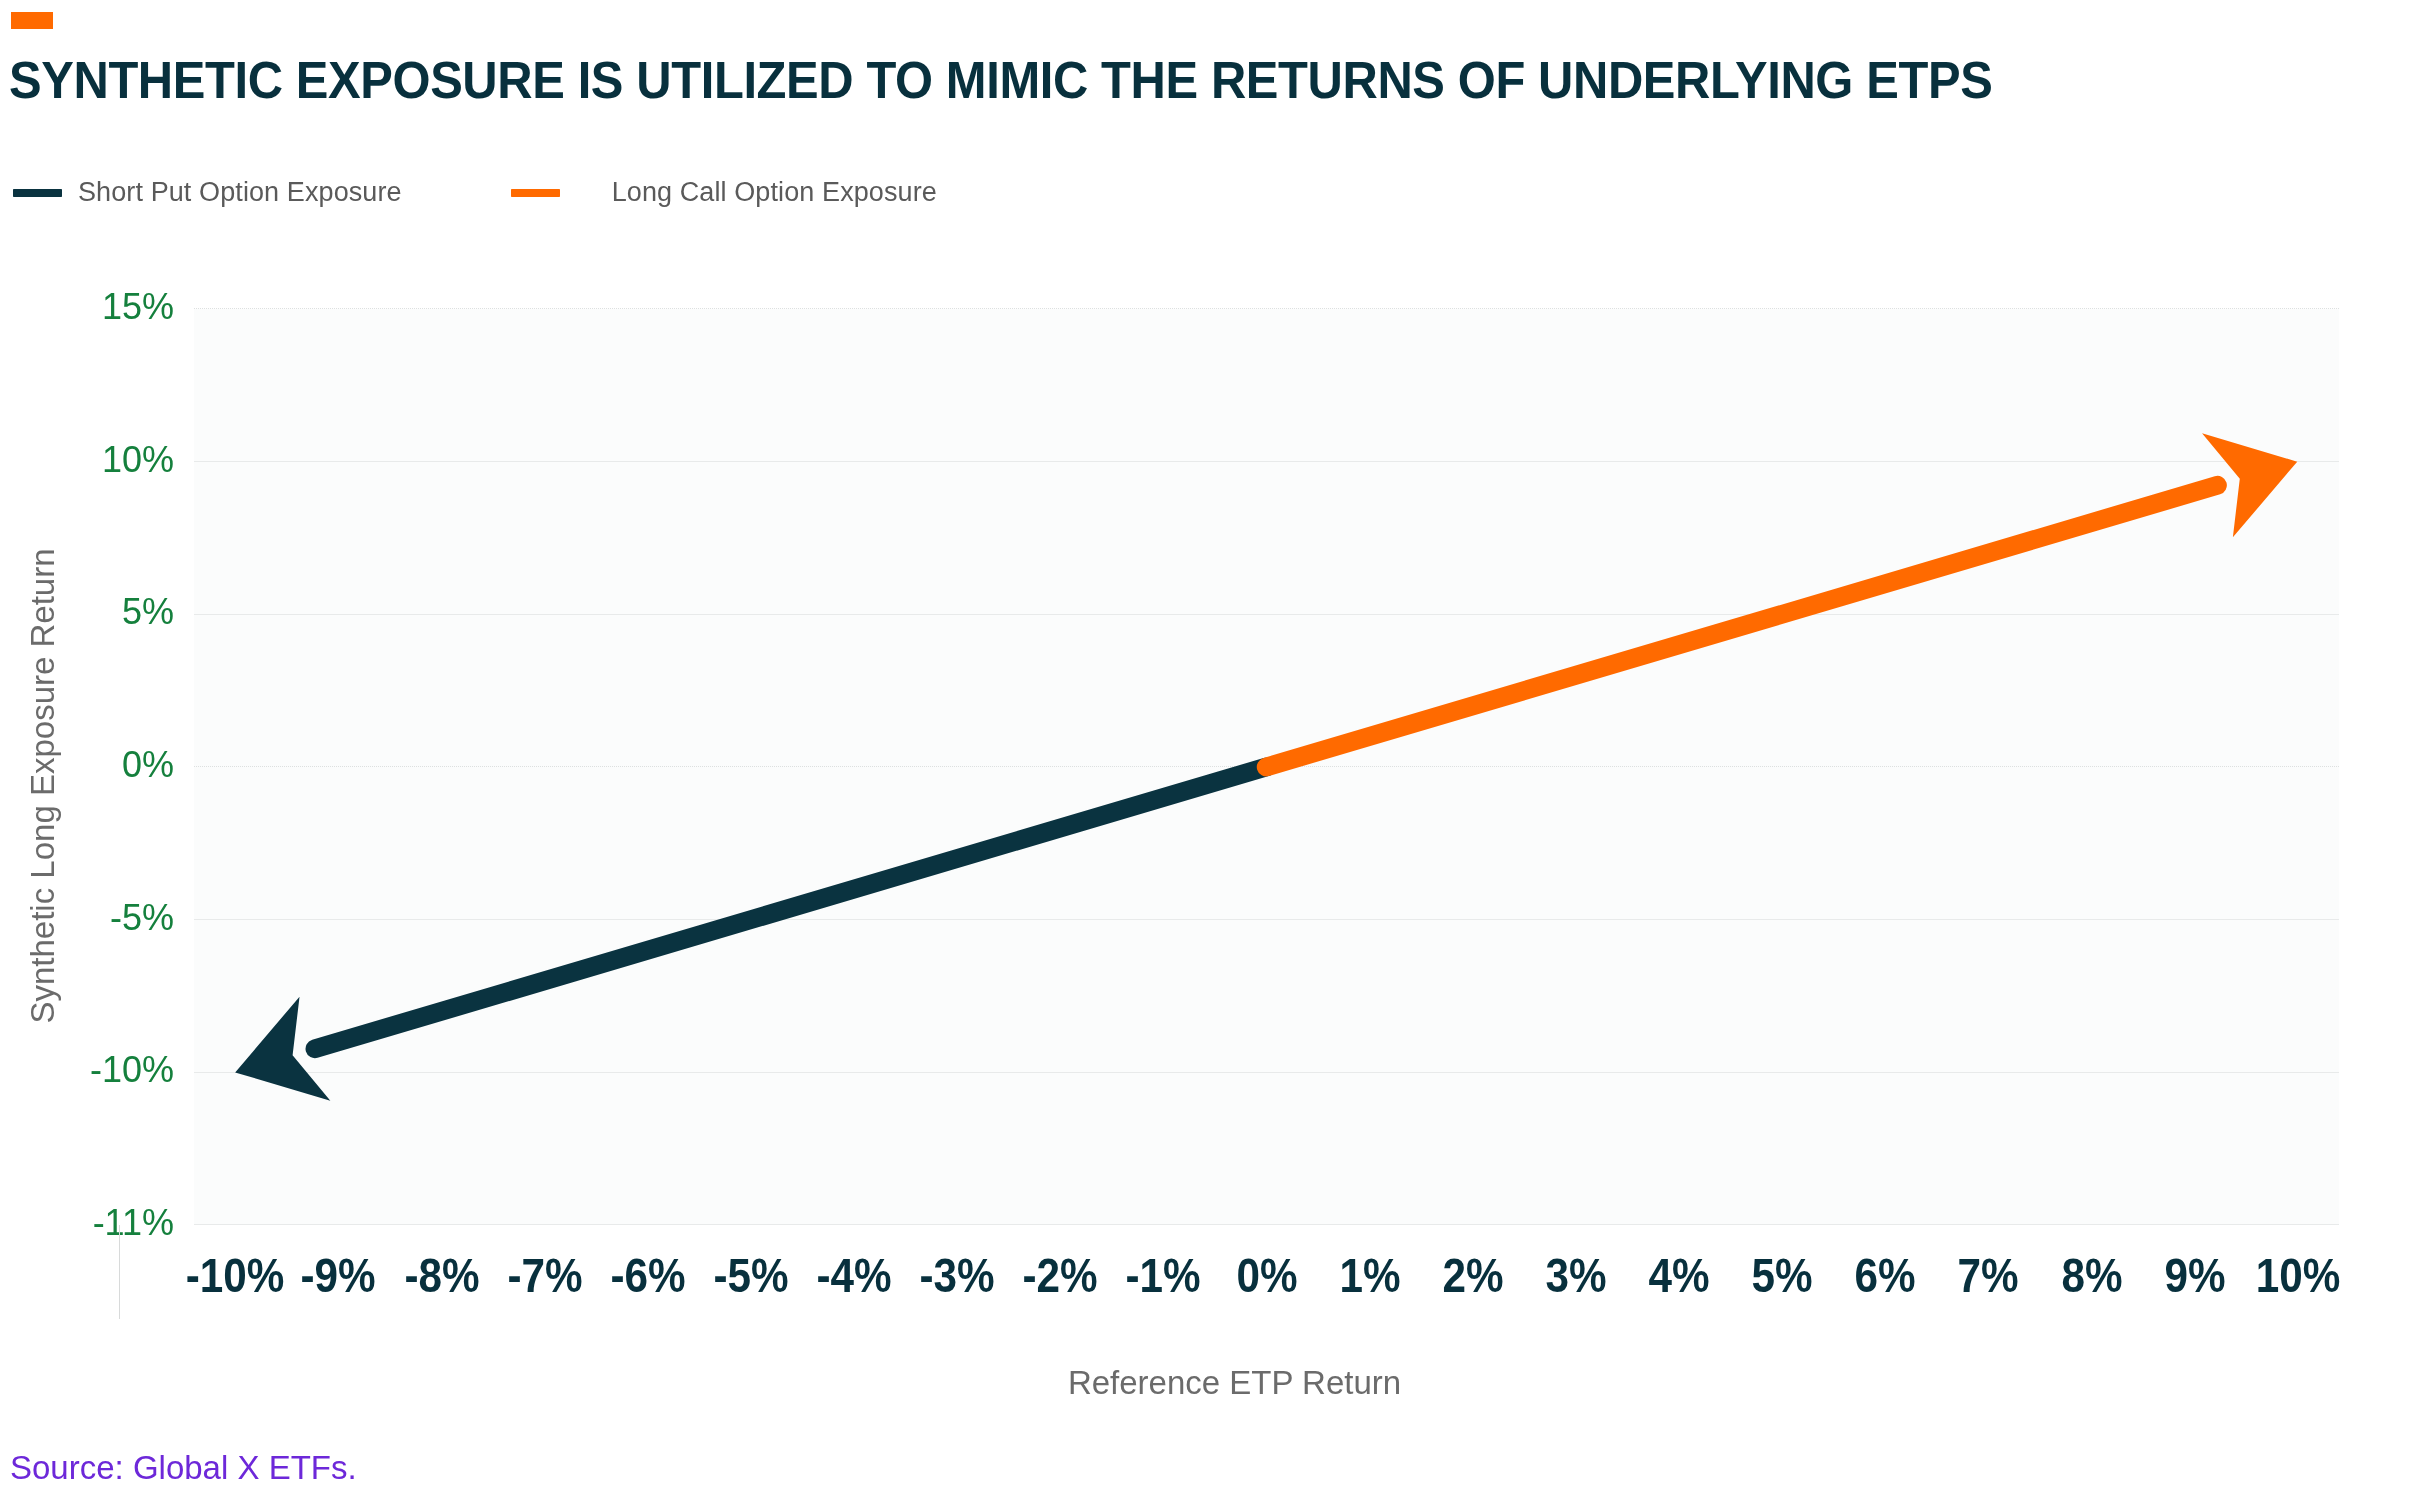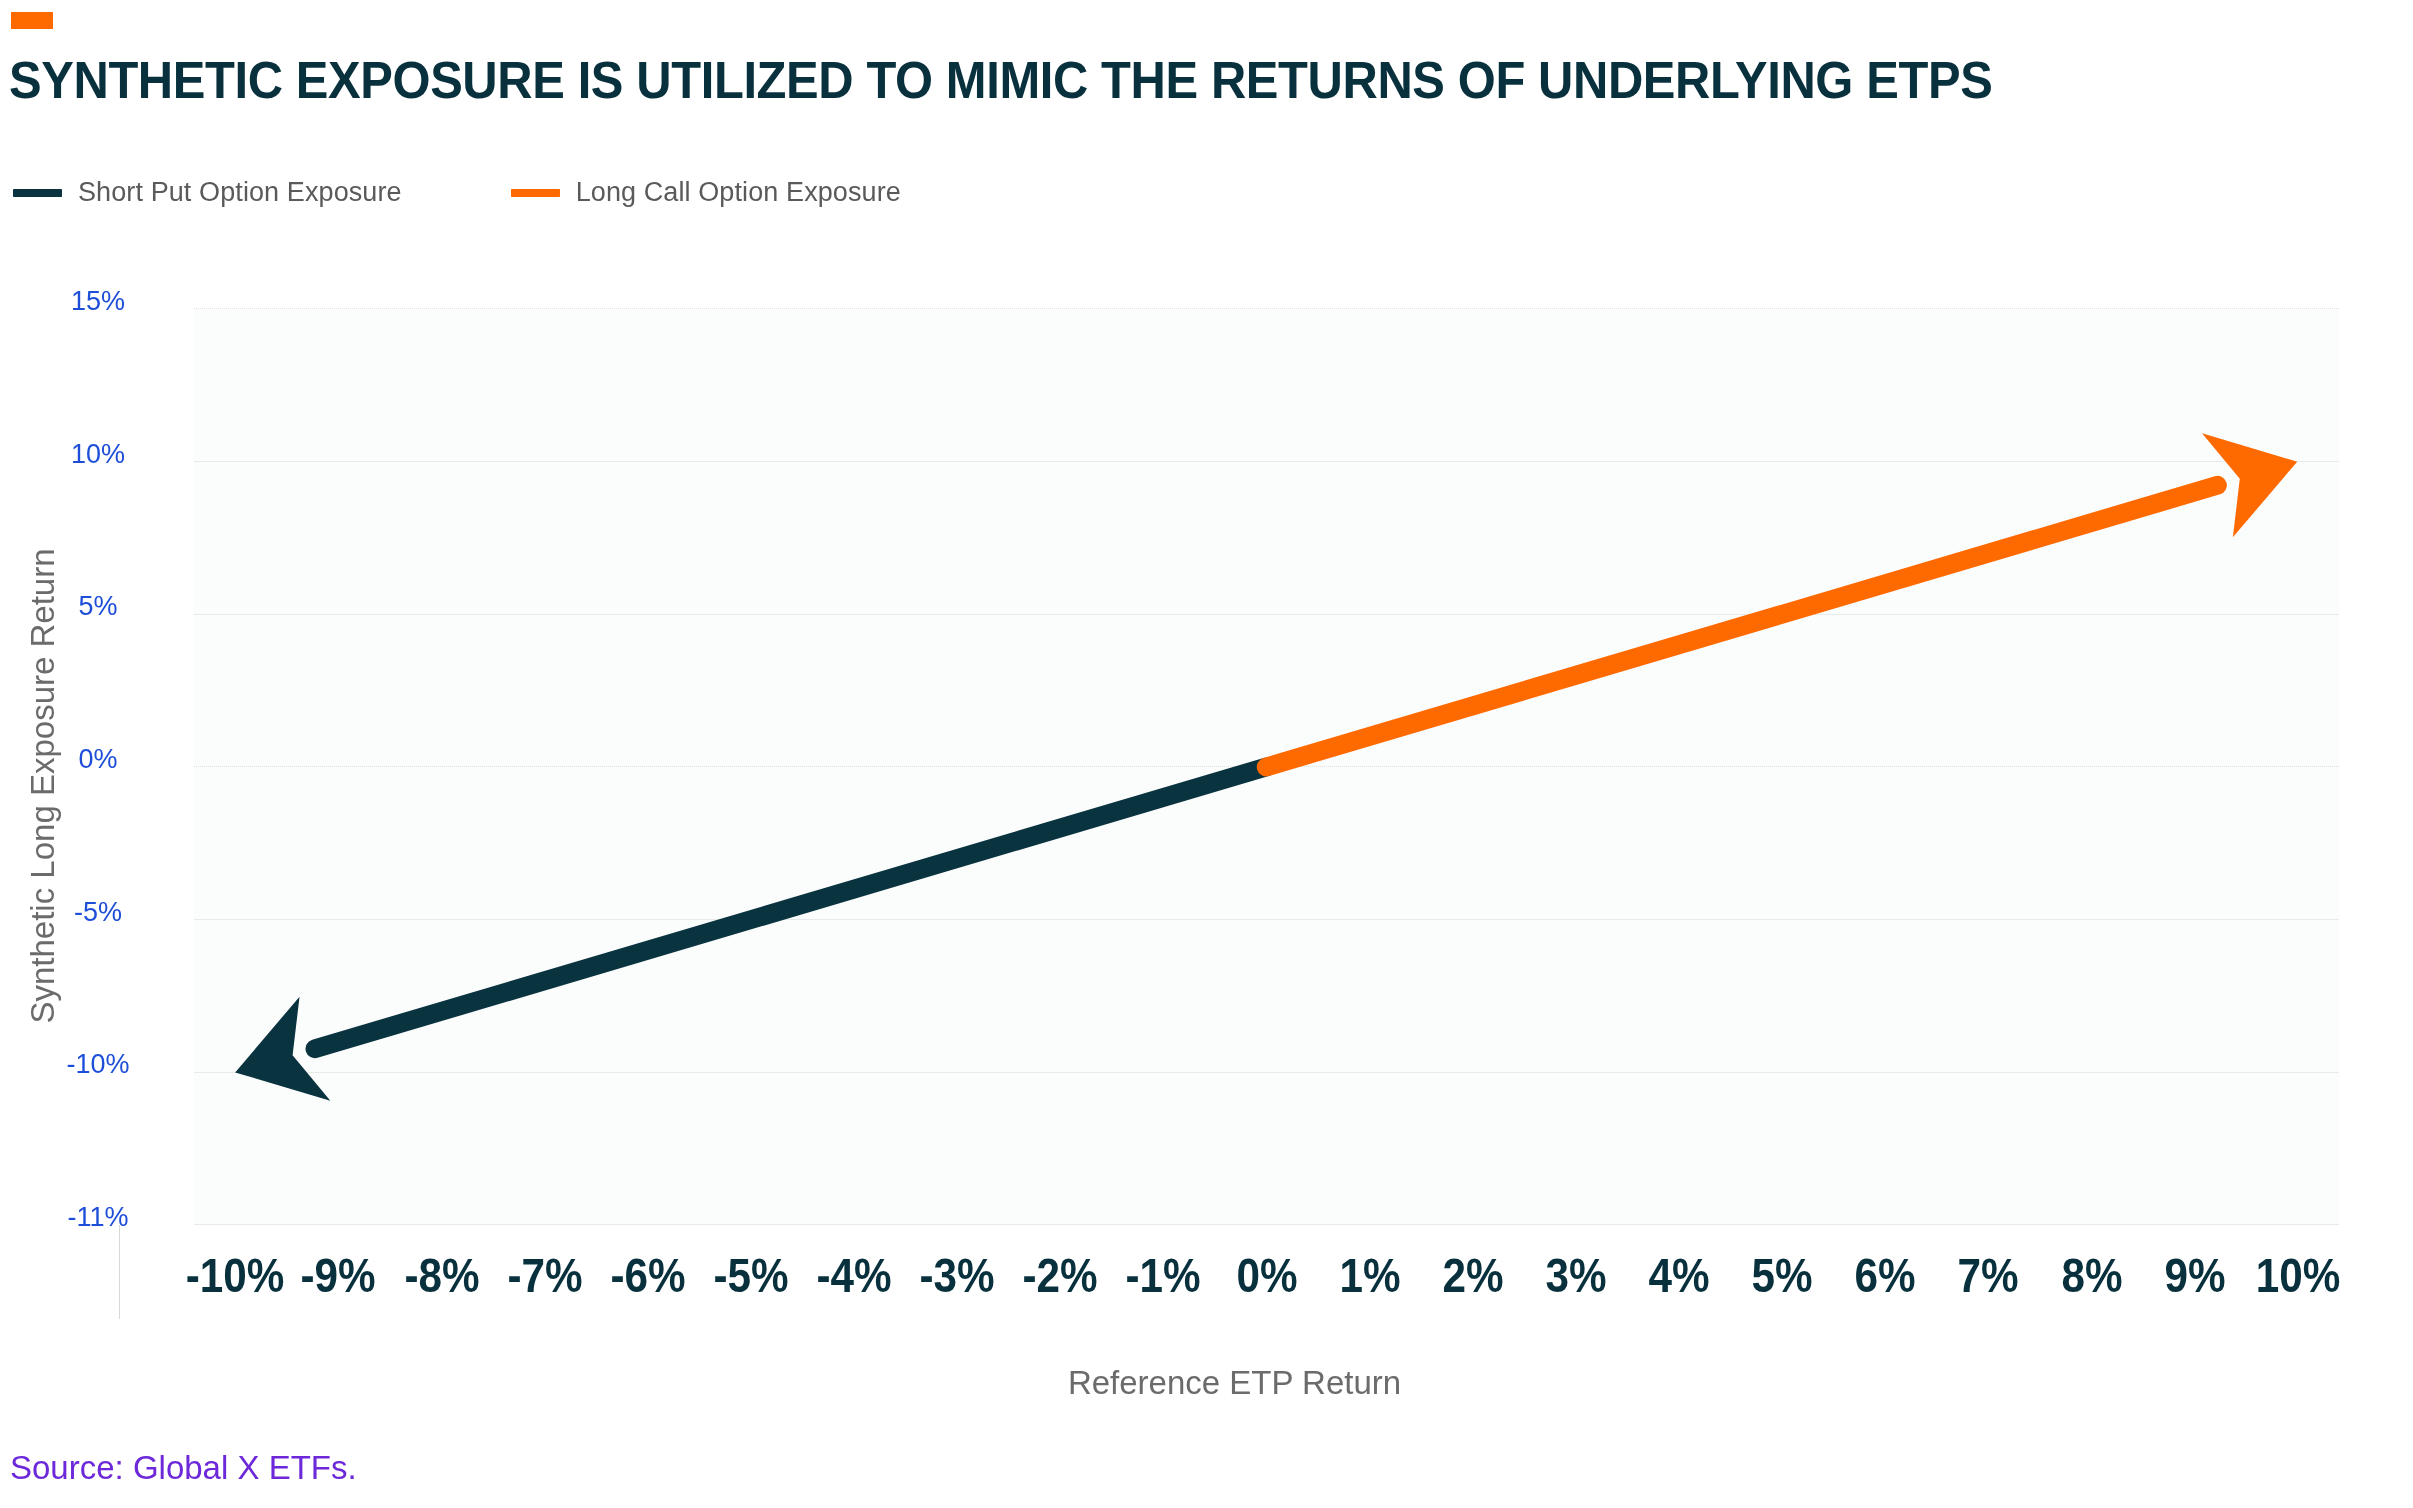--- a/index.html
+++ b/index.html
@@ -48,21 +48,21 @@
     left: 13px;
     top: 177px;
     display: flex;
     align-items: center;
     gap: 0px;
   }
   .legend-item {
     display: flex;
     align-items: center;
   }
-  .legend-item + .legend-item { margin-left: 109px; }
+  .legend-item + .legend-item { margin-left: 109px; gap: 36px; }
   .legend-swatch {
     width: 49px;
     height: 8px;
     border-radius: 0.7px;
     margin-right: 16px;
   }
   .legend-label {
     font-size: 27px;
     color: #5A5A5A;
     white-space: nowrap;
@@ -92,23 +92,23 @@
     height: 1.4px;
     background: #E8EAEA;
   }
   .gridline.dotted {
     background: transparent;
     border-top: 1.4px dotted #DDE0E0;
   }
   .ylabel-txt {
     position: absolute;
     width: 152px;
-    text-align: center;
-    font-size: 27px;
-    color: #1d4ed8;
+    text-align: right;
+    font-size: 36px;
+    color: #15803d;
     left: 22px;
   }
   #y-axis-title {
     position: absolute;
     left: -268px;
     top: 767px;
     width: 622px;
     text-align: center;
     font-size: 33px;
     color: #6B6B6B;

